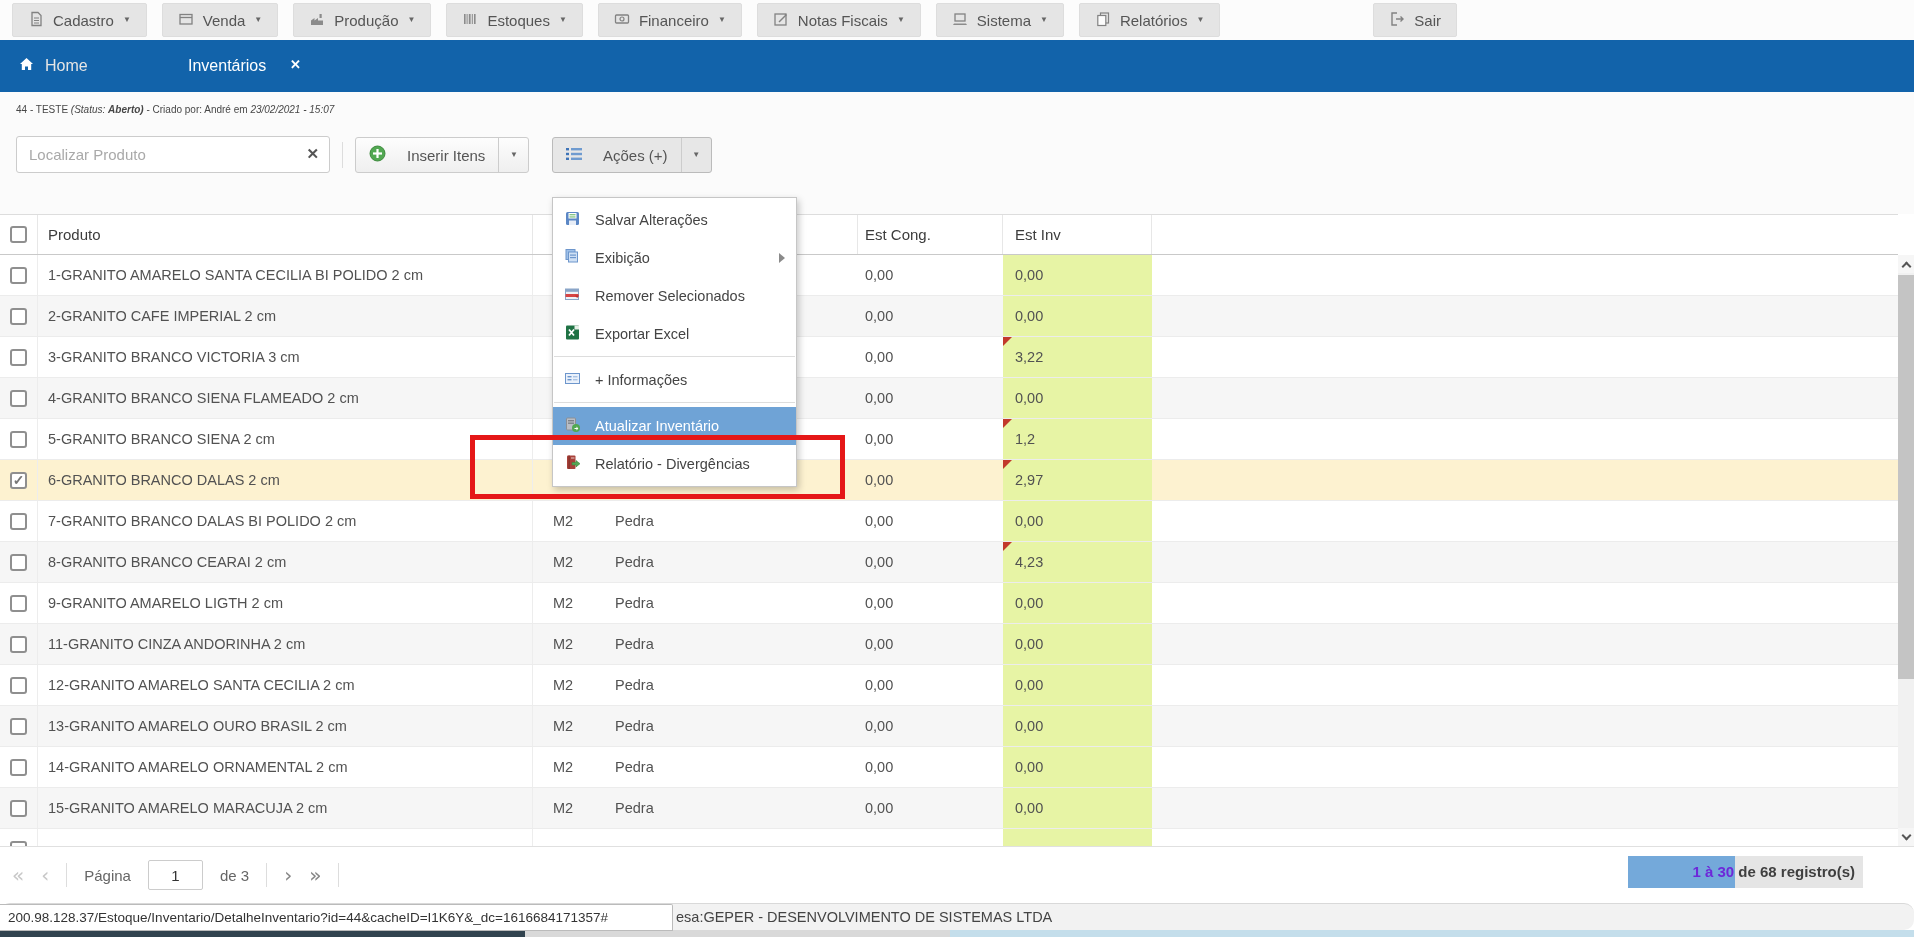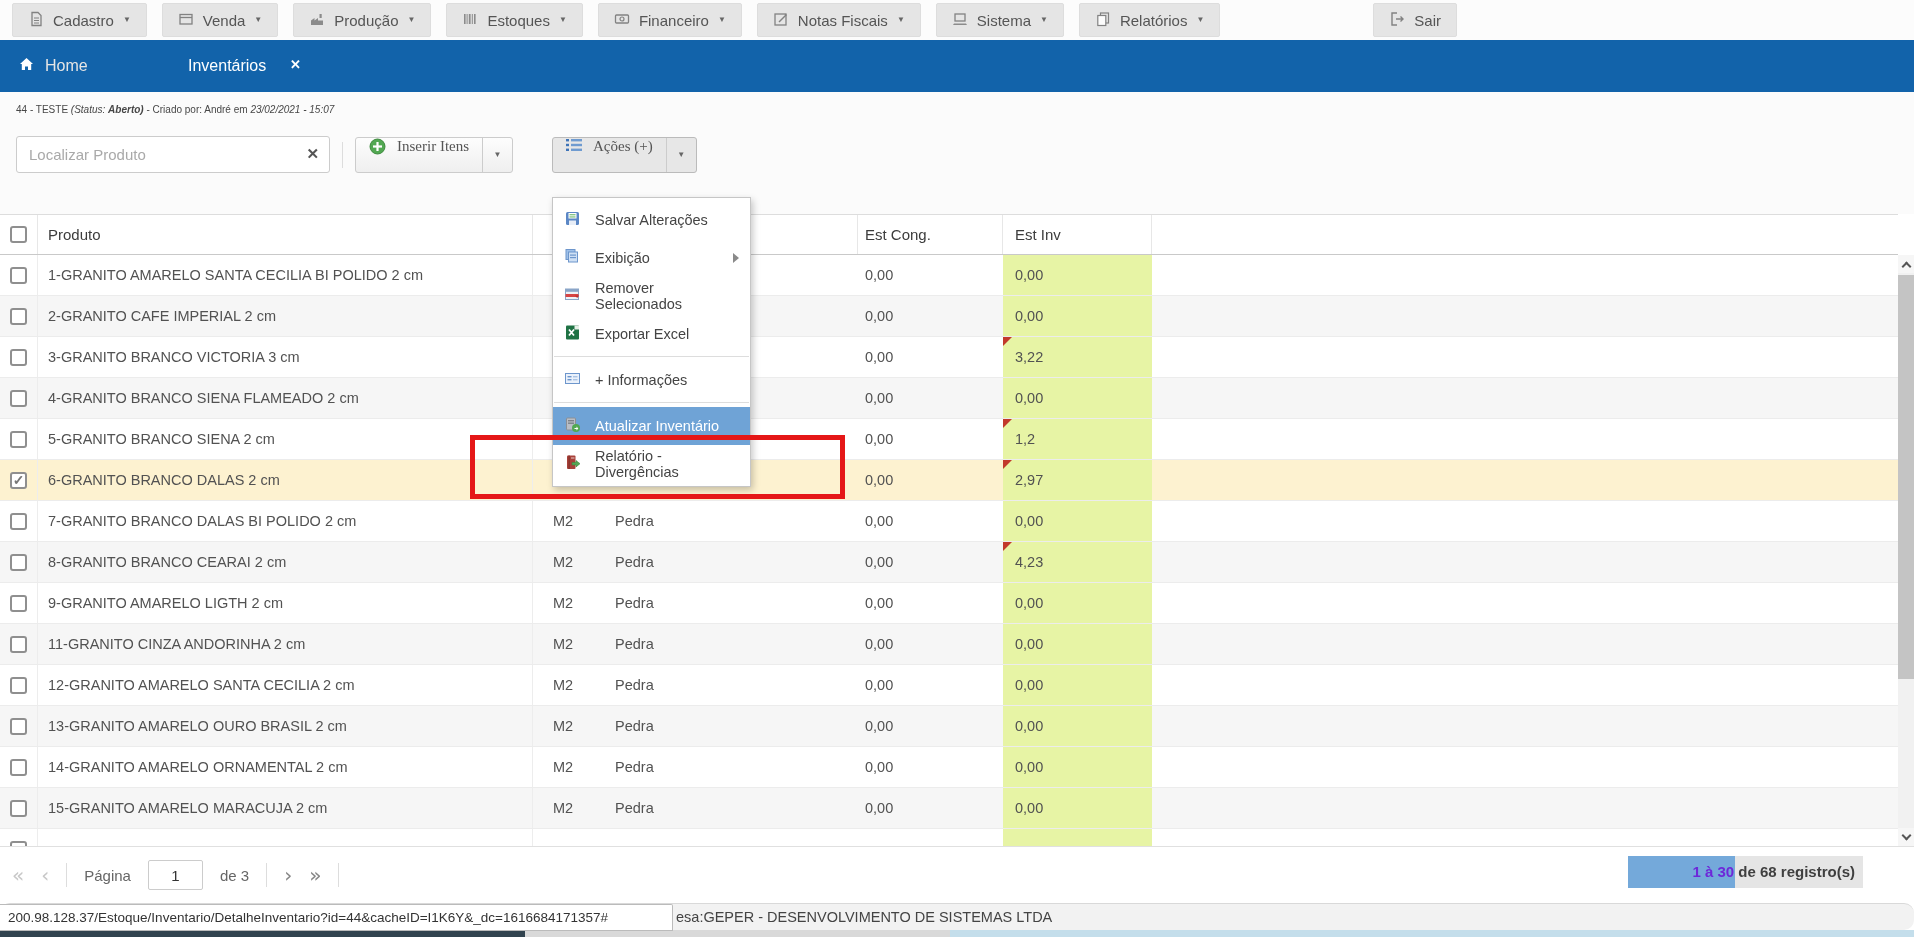--- a/index.html
+++ b/index.html
@@ -36,21 +36,21 @@
   .doc-title .bd { font-weight:bold; font-style:italic; }
   .search-wrap { position:absolute; left:16px; top:44px; width:314px; height:37px; }
   .search-wrap input { width:100%; height:100%; border:1px solid #ccc; border-radius:3px;
     padding:0 34px 0 12px; font-size:15px; color:#555; font-family:"Liberation Sans",sans-serif; background:#fff; }
   .search-wrap input::placeholder { color:#a9a9a9; }
   .search-clear { position:absolute; right:11px; top:9px; font-size:15px; font-weight:bold; color:#555; cursor:pointer; }
   .tool-sep { position:absolute; left:342px; top:50px; width:1px; height:26px; background:#ddd; }
   .splitbtn { position:absolute; top:45px; height:36px; display:flex; align-items:center;
     background:linear-gradient(#fdfdfd,#efefef); border:1px solid #ccc; border-radius:3px;
     font-size:15px; color:#555; cursor:pointer; }
-  .splitbtn .main { display:flex; align-items:flex-start; gap:11px; padding:0 13px; height:100%;font-family:Liberation Serif, serif; }
+  .splitbtn .main { display:flex; align-items:center; gap:21px; padding:0 13px; height:100%; }
   .splitbtn .arrow { width:30px; height:100%; display:flex; align-items:center; justify-content:center;
     border-left:1px solid #ccc; }
   .btn-insert { left:355px; }
   .btn-actions { left:552px; background:#e7e7e7; border-color:#bbb; }
   
   .grid-header { position:absolute; top:214px; left:0; width:1898px; height:41px; background:#fff;
     border-top:1px solid #ddd; border-bottom:1px solid #c9c9c9;
     display:grid; grid-template-columns:38px 495px 70px 255px 145px 149px 1fr; align-items:center;
     font-size:15px; color:#3c3c3c; }
   .grid-header .hcell { height:100%; display:flex; align-items:center; border-right:1px solid #e7e7e7; }
@@ -75,21 +75,21 @@
   
   .vscroll { position:absolute; right:0; top:255px; width:16px; height:591px; background:#f1f1f1; }
   .vscroll .sb-btn { position:absolute; left:0; width:16px; height:18px; background:#f6f6f6;
     display:flex; align-items:center; justify-content:center; cursor:pointer; }
   .vscroll .up { top:0; } .vscroll .down { bottom:0; }
   .chev { width:7px; height:7px; border-right:2px solid #555; border-bottom:2px solid #555; }
   .chev.u { transform:rotate(-135deg); margin-top:4px; }
   .chev.d { transform:rotate(45deg); margin-bottom:3px; }
   .vthumb { position:absolute; left:0; top:20px; width:16px; height:404px; background:#c4c4c4; cursor:pointer; }
   
-  .menu { position:absolute; left:552px; top:197px; width:199px; background:#fff;
+  .menu { position:absolute; left:552px; top:197px; width:245px; background:#fff;
     border:1px solid #c6c6c6; box-shadow:2px 3px 7px rgba(0,0,0,.22); z-index:50; padding:3px 0; }
   .mitem { height:38px; display:flex; align-items:center; gap:14px; padding:0 11px;
     font-size:14.5px; color:#444; cursor:pointer; }
   .mitem svg { flex:none; }
   .mitem .sub { margin-left:auto; width:0; height:0; border-left:6px solid #8a8a8a;
     border-top:5px solid transparent; border-bottom:5px solid transparent; }
   .mitem.hl { background:#6fa3d6; color:#fff; }
   .msep { height:8px; position:relative; }
   .msep::after { content:""; position:absolute; left:1px; right:1px; top:3px; border-top:1px solid #ddd; }
   

